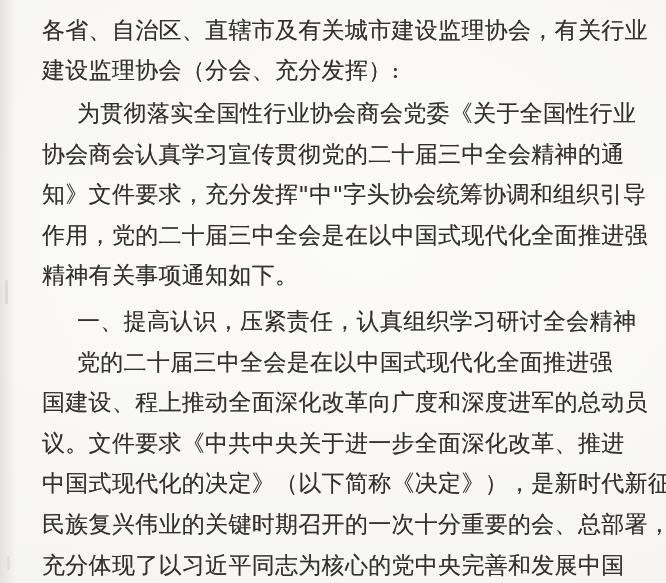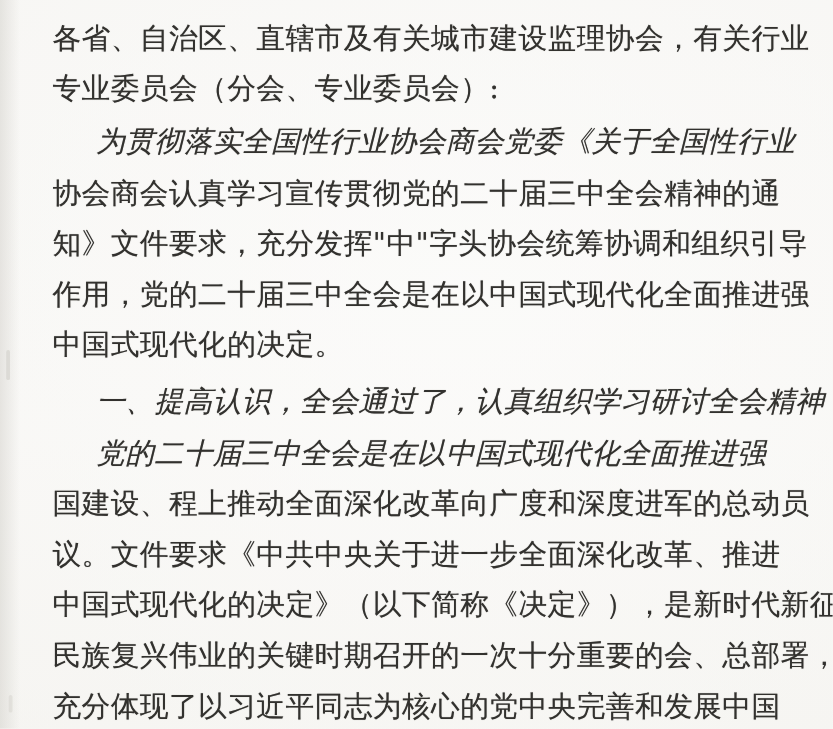--- a/index.html
+++ b/index.html
@@ -55,41 +55,41 @@
   .line {
     height: 40.6px;
     display: flex;
     align-items: center;
     font-size: 23px;
     letter-spacing: 0.3px;
     color: #32312e;
     white-space: nowrap;
     text-shadow: 0 0 0.6px rgba(60,58,54,0.55);
   }
-  .indent { padding-left: 35px; font-style: italic; }
+  .indent { padding-left: 35px; }
   .gap-sm { margin-top: 2px; }
   .gap-md { margin-top: 5px; }
 </style>
 </head>
 <body>
 
 <div class="page">
   <div class="edge-shade"></div>
   <div class="speck-a"></div>
   <div class="speck-b"></div>
 
   <div class="content">
     <div class="line">各省、自治区、直辖市及有关城市建设监理协会，有关行业</div>
-    <div class="line">专业委员会（分会、专业委员会）:</div>
+    <div class="line">建设监理协会（分会、充分发挥）:</div>
     <div class="line indent gap-sm">为贯彻落实全国性行业协会商会党委《关于全国性行业</div>
     <div class="line">协会商会认真学习宣传贯彻党的二十届三中全会精神的通</div>
     <div class="line">知》文件要求，充分发挥"中"字头协会统筹协调和组织引导</div>
     <div class="line">作用，党的二十届三中全会是在以中国式现代化全面推进强</div>
-    <div class="line">中国式现代化的决定。</div>
-    <div class="line indent gap-md">一、提高认识，全会通过了，认真组织学习研讨全会精神</div>
+    <div class="line">精神有关事项通知如下。</div>
+    <div class="line indent gap-md">一、提高认识，压紧责任，认真组织学习研讨全会精神</div>
     <div class="line indent">党的二十届三中全会是在以中国式现代化全面推进强</div>
     <div class="line">国建设、程上推动全面深化改革向广度和深度进军的总动员</div>
     <div class="line">议。文件要求《中共中央关于进一步全面深化改革、推进</div>
     <div class="line">中国式现代化的决定》（以下简称《决定》），是新时代新征</div>
     <div class="line">民族复兴伟业的关键时期召开的一次十分重要的会、总部署，</div>
     <div class="line">充分体现了以习近平同志为核心的党中央完善和发展中国</div>
   </div>
 </div>
 
 </body></html>

